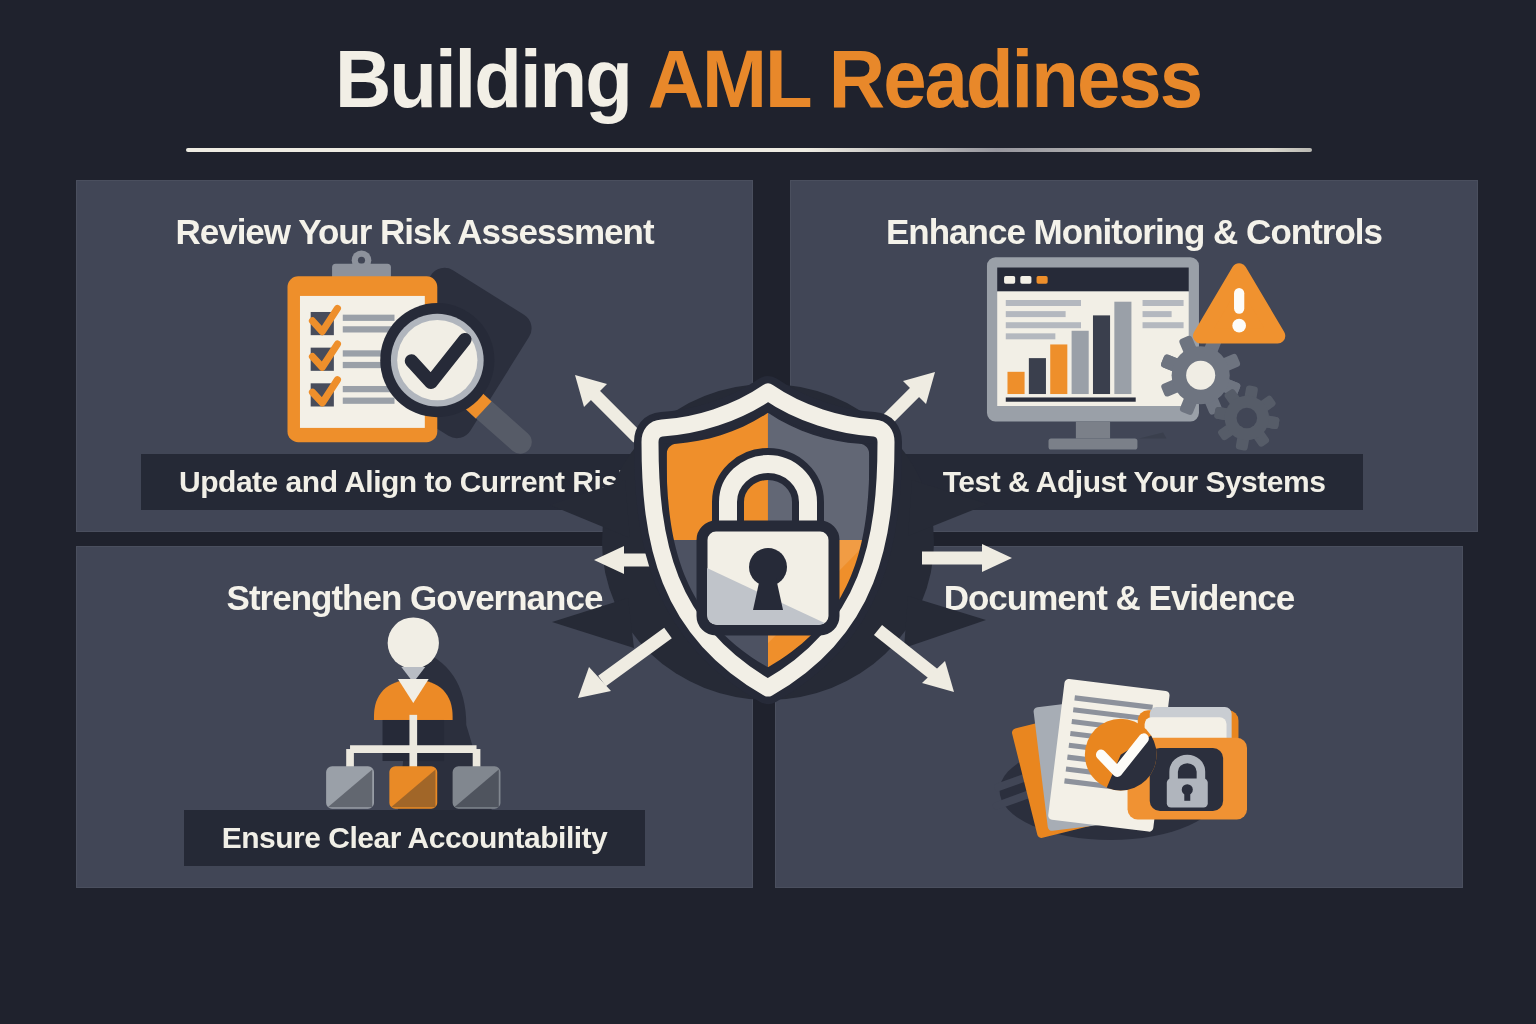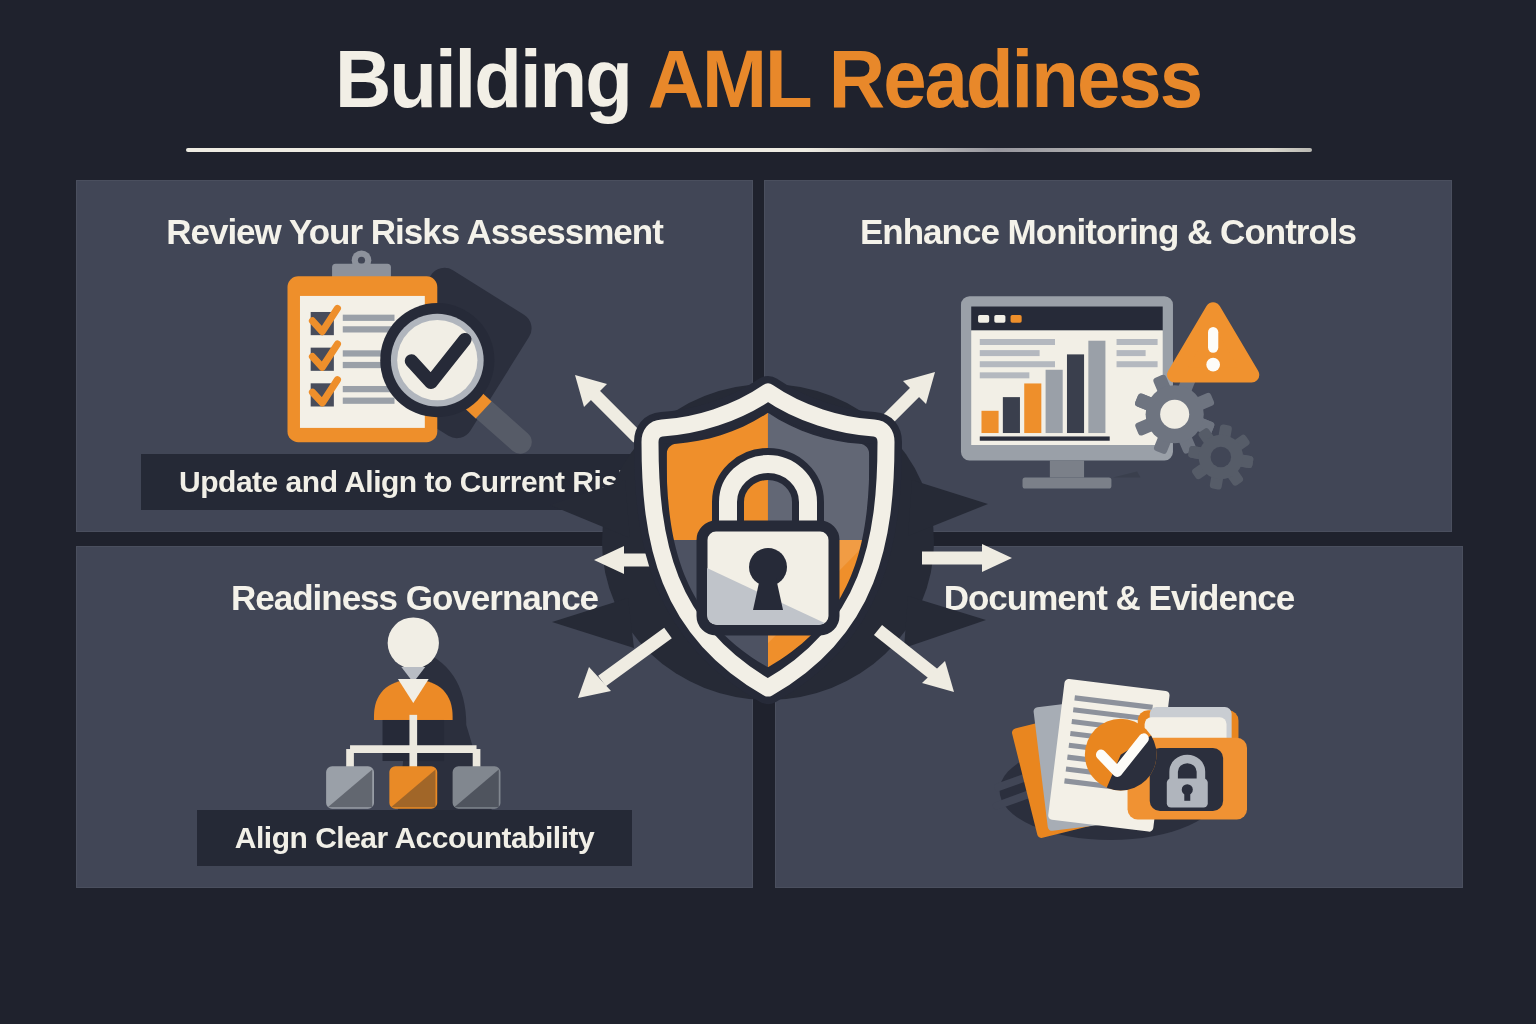--- a/index.html
+++ b/index.html
@@ -19,21 +19,21 @@
     position:absolute;top:148px;left:186px;width:1126px;height:4px;border-radius:2px;
     background:linear-gradient(90deg,#eeece2 0%,#eeece2 55%,#97979e 72%,#d9d7cd 96%,#b9b8b2 100%);
   }
   
   .panel{
     position:absolute;background:#414656;
     box-shadow:inset 0 0 0 1px rgba(255,255,255,0.05);
     display:flex;flex-direction:column;align-items:center;
   }
   #panel-tl{left:76px;top:180px;width:677px;height:352px;}
-  #panel-tr{left:764px;top:180px;width:688px;height:352px;}
+  #panel-tr{left:790px;top:180px;width:688px;height:352px;}
   #panel-bl{left:76px;top:546px;width:677px;height:342px;}
   #panel-br{left:775px;top:546px;width:688px;height:342px;justify-content:flex-end;}
   .panel-heading{
     margin:32px 0 0;font-size:35px;font-weight:bold;letter-spacing:-1px;
     color:#f4f2ea;white-space:nowrap;
   }
   .icon-area{flex:1;display:flex;align-items:center;justify-content:center;min-height:0;}
   .icon-area svg{display:block;}
   .caption-bar{
     margin-bottom:22px;background:#252936;color:#f1efe7;
@@ -45,21 +45,21 @@
 </style>
 </head>
 <body>
 
 <div class="canvas">
 
   <div class="title"><span>Building</span><span> </span><span class="accent">AML Readiness</span></div>
   <div class="title-rule"></div>
 
   <section class="panel" id="panel-tl">
-    <h2 class="panel-heading">Review Your Risks Assessment</h2>
+    <h2 class="panel-heading">Review Your Risk Assessment</h2>
     <div class="icon-area">
       <svg width="330" height="214" viewBox="0 0 330 240">
         <rect x="140" y="40" width="130" height="160" rx="18" transform="rotate(32 205 120)" fill="#2b2f3d"></rect>
 
         <circle cx="105" cy="16" r="11" fill="#8d929c"></circle>
         <circle cx="105" cy="16" r="4" fill="#414656"></circle>
         <rect x="72" y="20" width="66" height="24" rx="4" fill="#8d929c"></rect>
         <rect x="22" y="34" width="168" height="186" rx="12" fill="#ee8f2b"></rect>
         <rect x="36" y="56" width="140" height="148" fill="#f3f0e7"></rect>
         <g>
@@ -144,24 +144,25 @@
           <circle cx="316" cy="200" r="12" fill="#414656"></circle>
         </g>
 
         <g>
           <polygon points="307,28 262,104 352,104" fill="#f0922f" stroke="#f0922f" stroke-width="18" stroke-linejoin="round"></polygon>
           <rect x="301" y="48" width="12" height="30" rx="6" fill="#fdfcf8"></rect>
           <circle cx="307" cy="92" r="8" fill="#fdfcf8"></circle>
         </g>
       </svg>
     </div>
+    <div class="caption-bar">Test &amp; Adjust Your Systems</div>
   </section>
 
   <section class="panel" id="panel-bl">
-    <h2 class="panel-heading">Readiness Governance</h2>
+    <h2 class="panel-heading">Strengthen Governance</h2>
     <div class="icon-area">
       <svg width="300" height="200" viewBox="0 0 300 234">
 
         <path d="M150 40 q60 20 60 90 l30 100 l-110 0 z" fill="#2b2f3d"></path>
 
         <circle cx="148" cy="34" r="30" fill="#f1eee5"></circle>
         <polygon points="134,62 162,62 148,80" fill="#b9bdc4"></polygon>
         <path d="M102 120 C102 94 116 78 148 76 C180 78 194 94 194 120 L194 124 L102 124 Z" fill="#ec8a26"></path>
         <polygon points="130,76 166,76 148,104" fill="#f1eee5"></polygon>
         <rect x="112" y="124" width="72" height="48" fill="#262a38"></rect>
@@ -177,21 +178,21 @@
         <g>
           <rect x="46" y="178" width="56" height="50" rx="7" fill="#9aa0a8"></rect>
           <polygon points="48,226 100,226 100,182" fill="rgba(30,33,45,0.45)"></polygon>
           <rect x="120" y="178" width="56" height="50" rx="7" fill="#e98a26"></rect>
           <polygon points="122,226 174,226 174,182" fill="rgba(30,33,45,0.35)"></polygon>
           <rect x="194" y="178" width="56" height="50" rx="7" fill="#81878f"></rect>
           <polygon points="196,226 248,226 248,182" fill="rgba(30,33,45,0.5)"></polygon>
         </g>
       </svg>
     </div>
-    <div class="caption-bar">Align Clear Accountability</div>
+    <div class="caption-bar">Ensure Clear Accountability</div>
   </section>
 
   <section class="panel" id="panel-br">
     <h2 class="panel-heading">Document &amp; Evidence</h2>
     <div class="icon-area">
       <svg width="340" height="198" viewBox="0 0 340 232">
         <ellipse cx="160" cy="160" rx="130" ry="58" fill="#2b2f3d"></ellipse>
         <rect x="22" y="142" width="66" height="9" rx="4" transform="rotate(-20 55 146)" fill="#414656"></rect>
         <rect x="20" y="162" width="76" height="9" rx="4" transform="rotate(-20 58 166)" fill="#414656"></rect>
 

